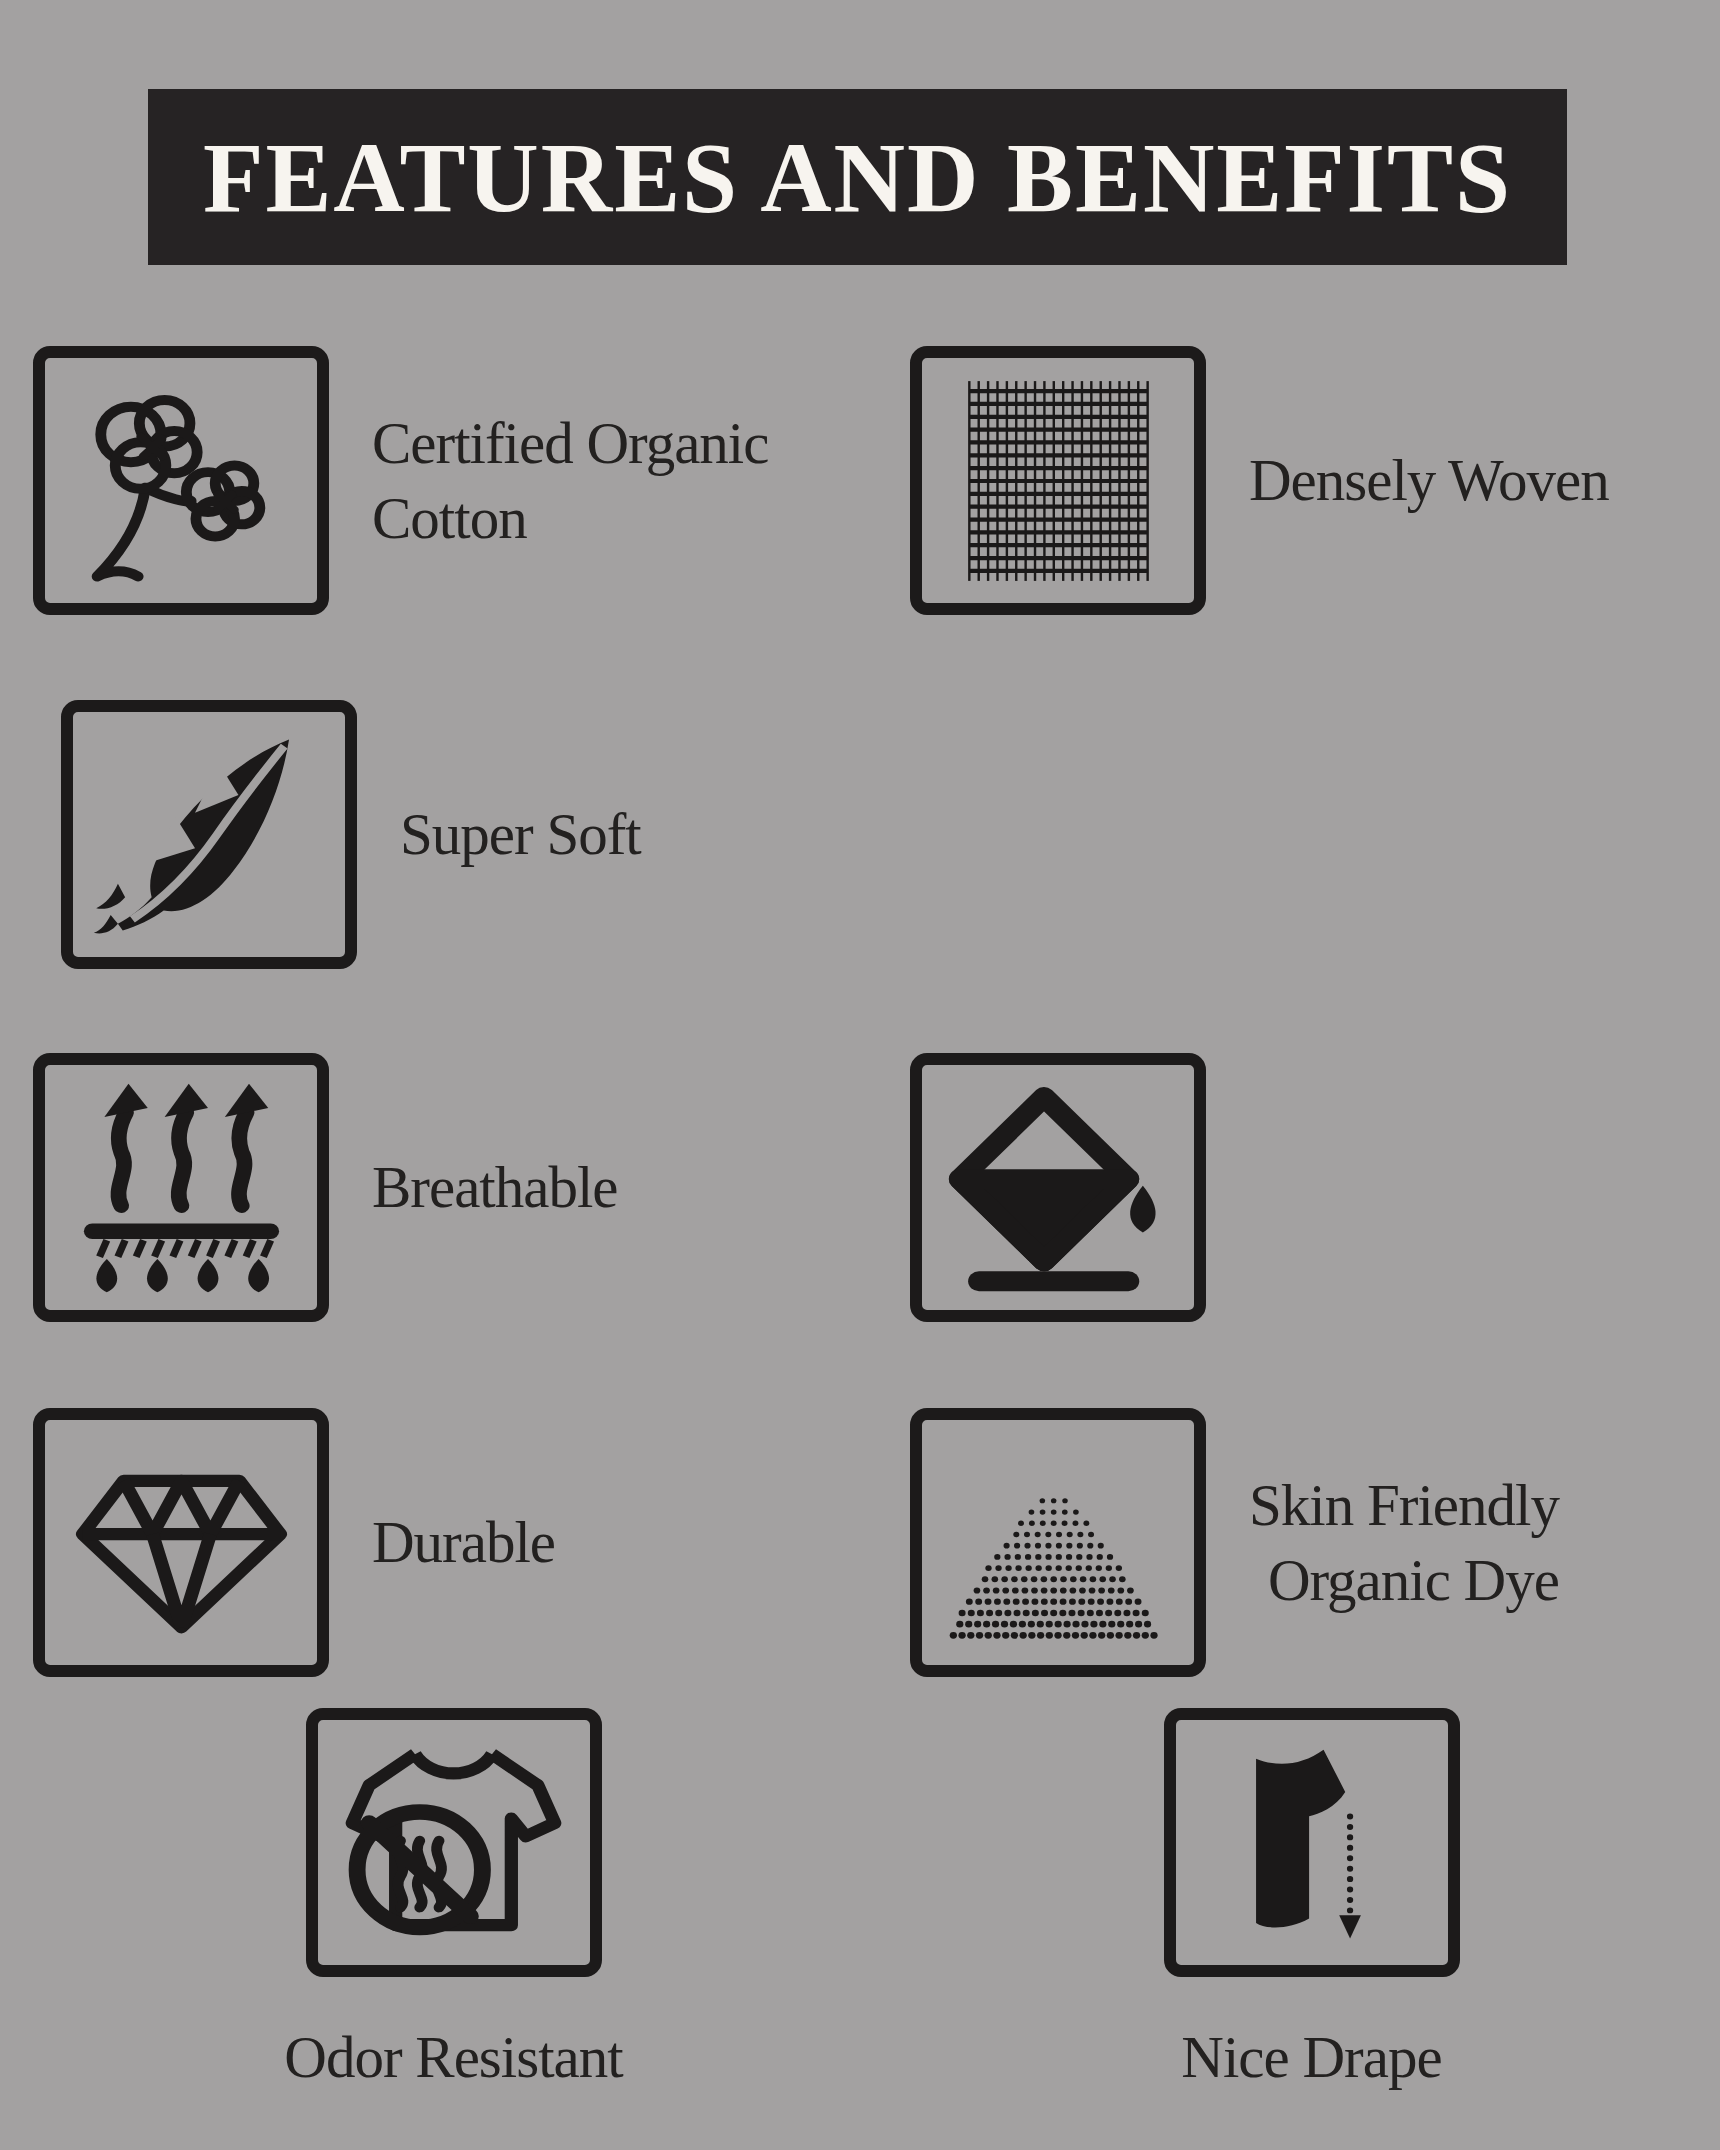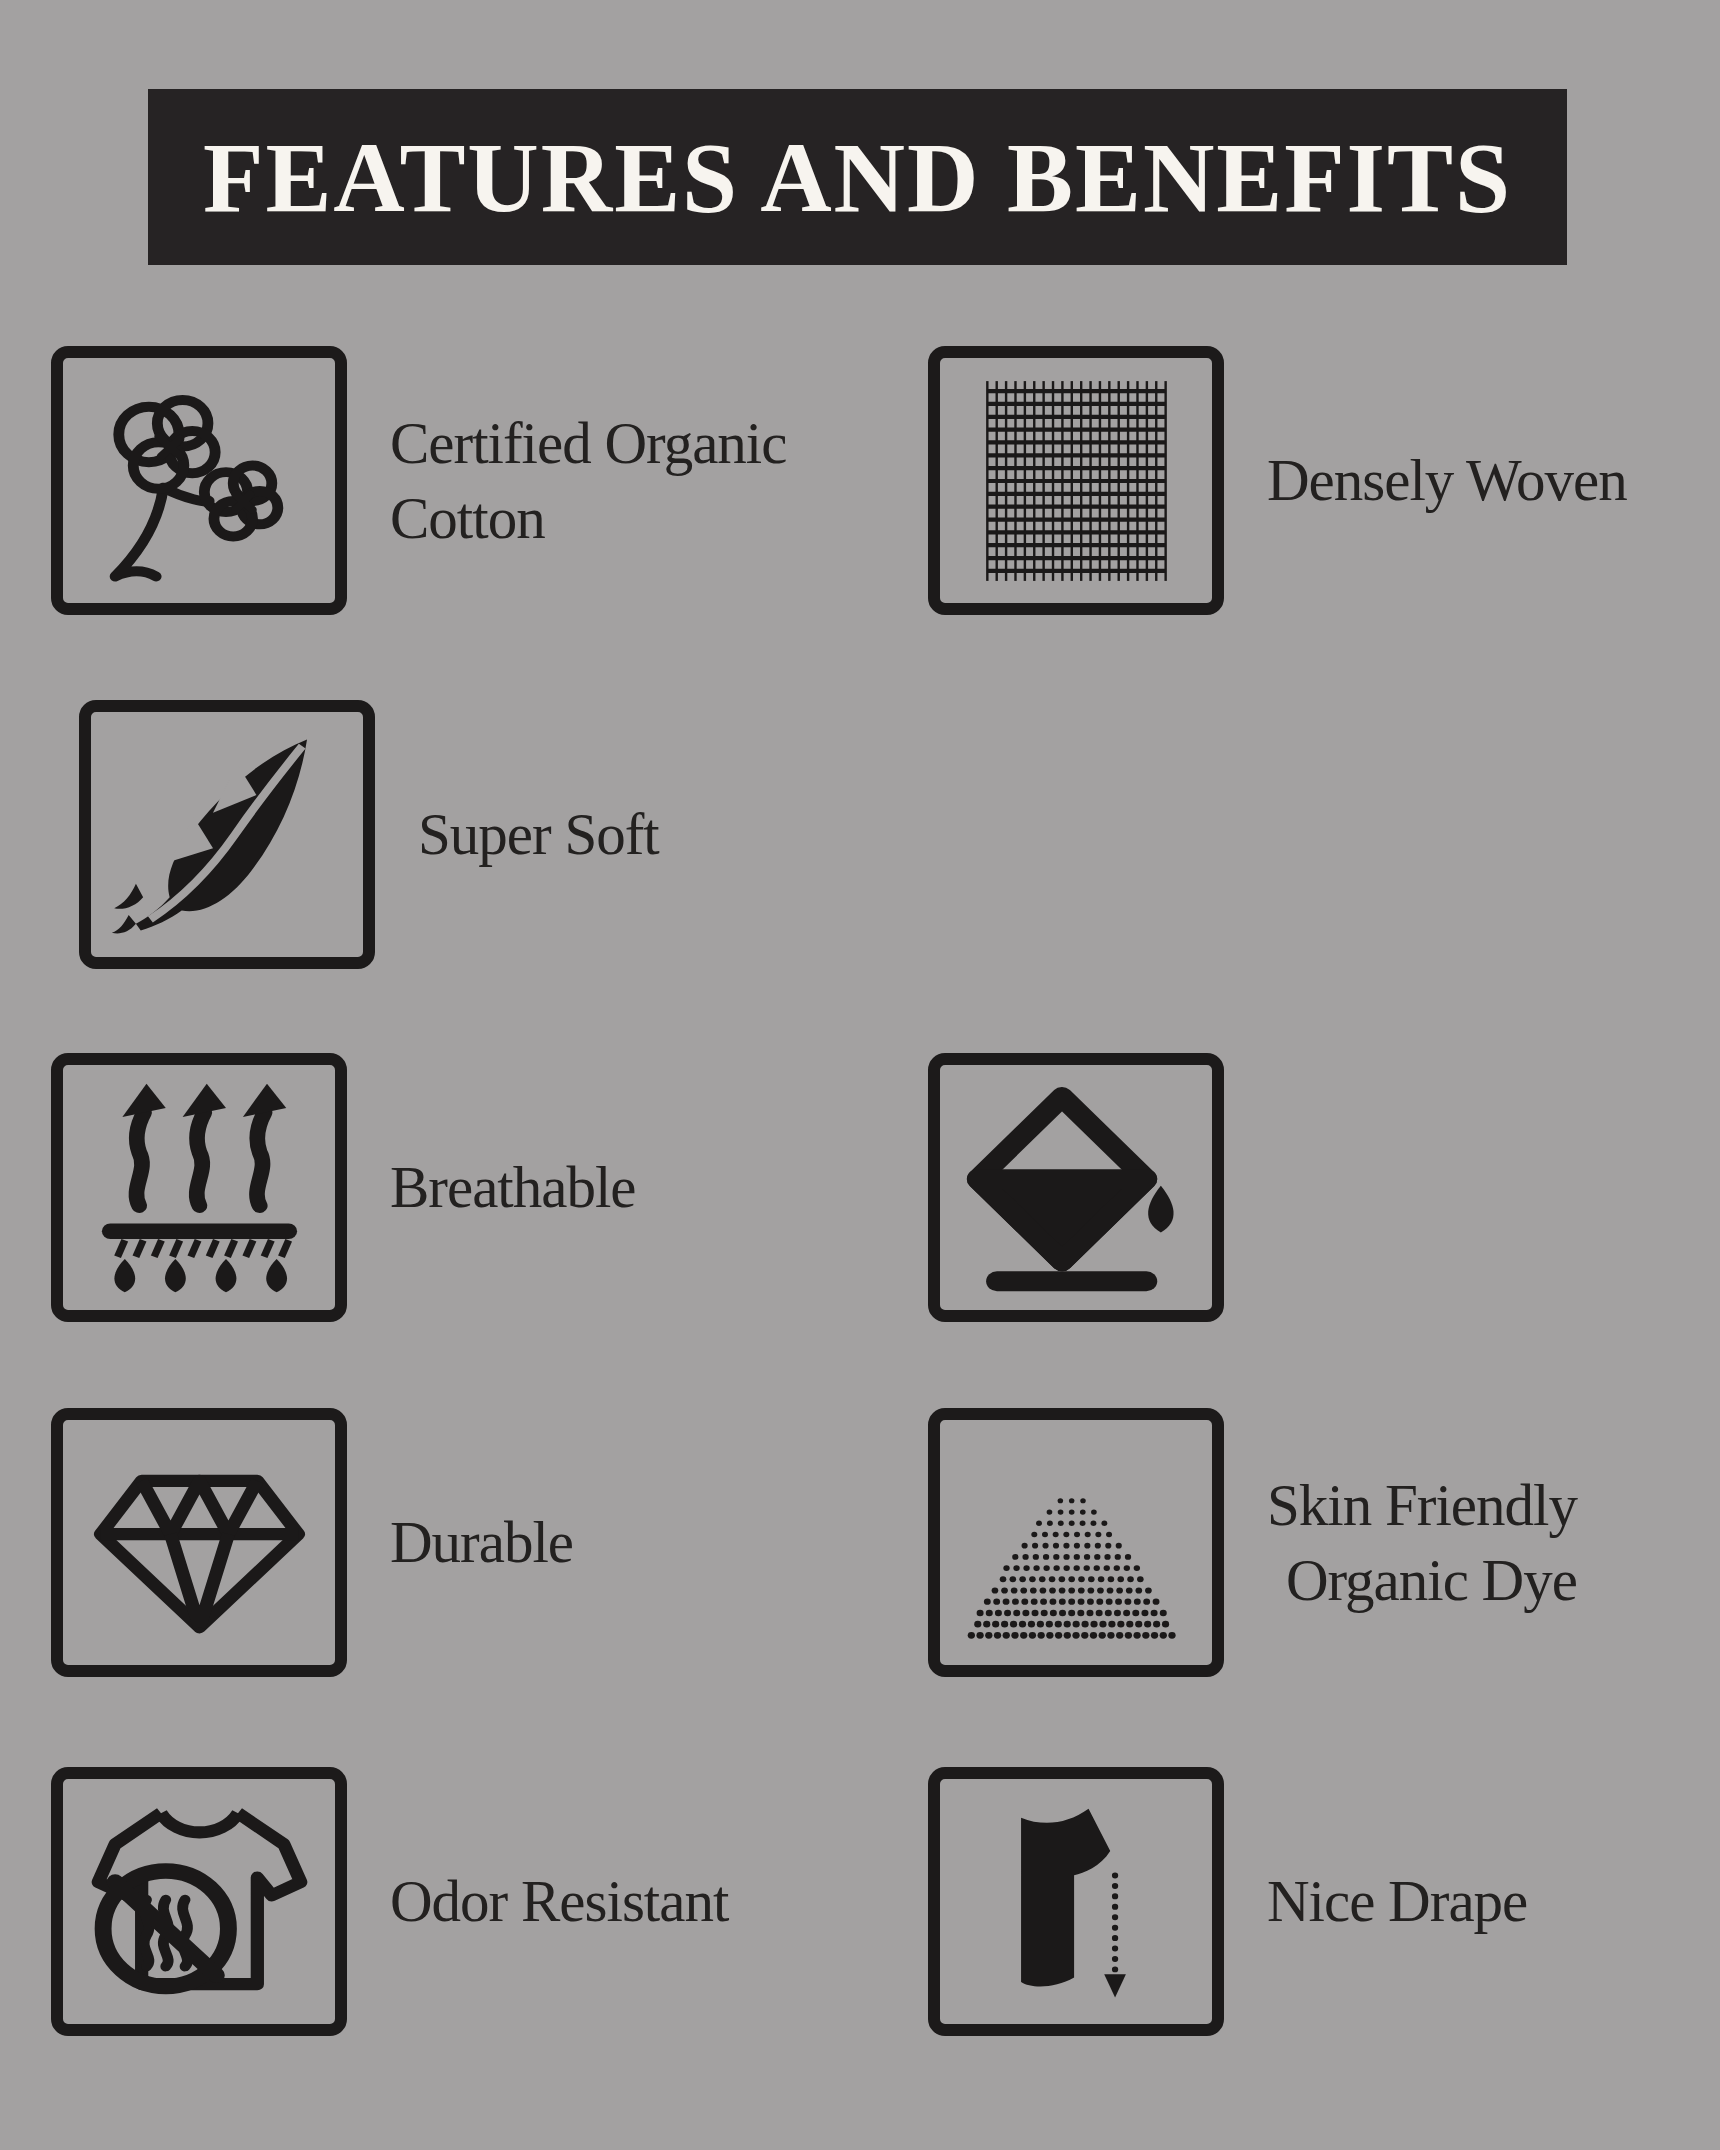--- a/index.html
+++ b/index.html
@@ -2,25 +2,25 @@
 <html><head>
 <meta charset="utf-8">
 <style>
   html,body{margin:0;padding:0;background:#8f8d8d;}
   .page{position:relative;width:1721px;height:2151px;background:#a3a1a1;overflow:hidden;
         font-family:"Liberation Serif", serif;}
   .banner{position:absolute;left:148px;top:89px;width:1419px;height:176px;background:#262324;
           border-radius:0;display:flex;align-items:center;justify-content:center;}
   .banner h1{margin:0;color:#f7f4ef;font-size:99px;font-weight:bold;letter-spacing:1.9px;
              font-family:"Liberation Serif", serif;white-space:nowrap;}
-  .grid{position:absolute;inset:0;margin-left:18px;}
+  .grid{position:absolute;inset:0;}
   .item{position:absolute;height:269px;display:flex;align-items:center;gap:43px;}
   .c0{left:33px;width:841px;}
   .c1{left:910px;width:803px;text-align:right;}
-  .r0{top:346px;}.r1{top:700px;padding-left:28px;}.r2{top:1053px;}.r3{top:1408px;}.r4{top:1767px;}
+  .r0{top:346px;}.r1{top:700px;padding-left:28px;}.r2{top:1053px;}.r3{top:1408px;}.r4{top:1708px;flex-direction:column;}
   .iconbox{box-sizing:border-box;flex:none;width:296px;height:269px;border:12.4px solid #1c1a1a;
            border-radius:17px;display:flex;align-items:center;justify-content:center;}
   .iconbox svg{width:241px;height:222px;display:block;}
   .label{font-size:59px;line-height:1.26;color:#232120;letter-spacing:-1px;white-space:nowrap;}
   .ink{fill:#1b1919;}
   .stroke{stroke:#1b1919;fill:none;}
 </style>
 </head>
 <body>
 

